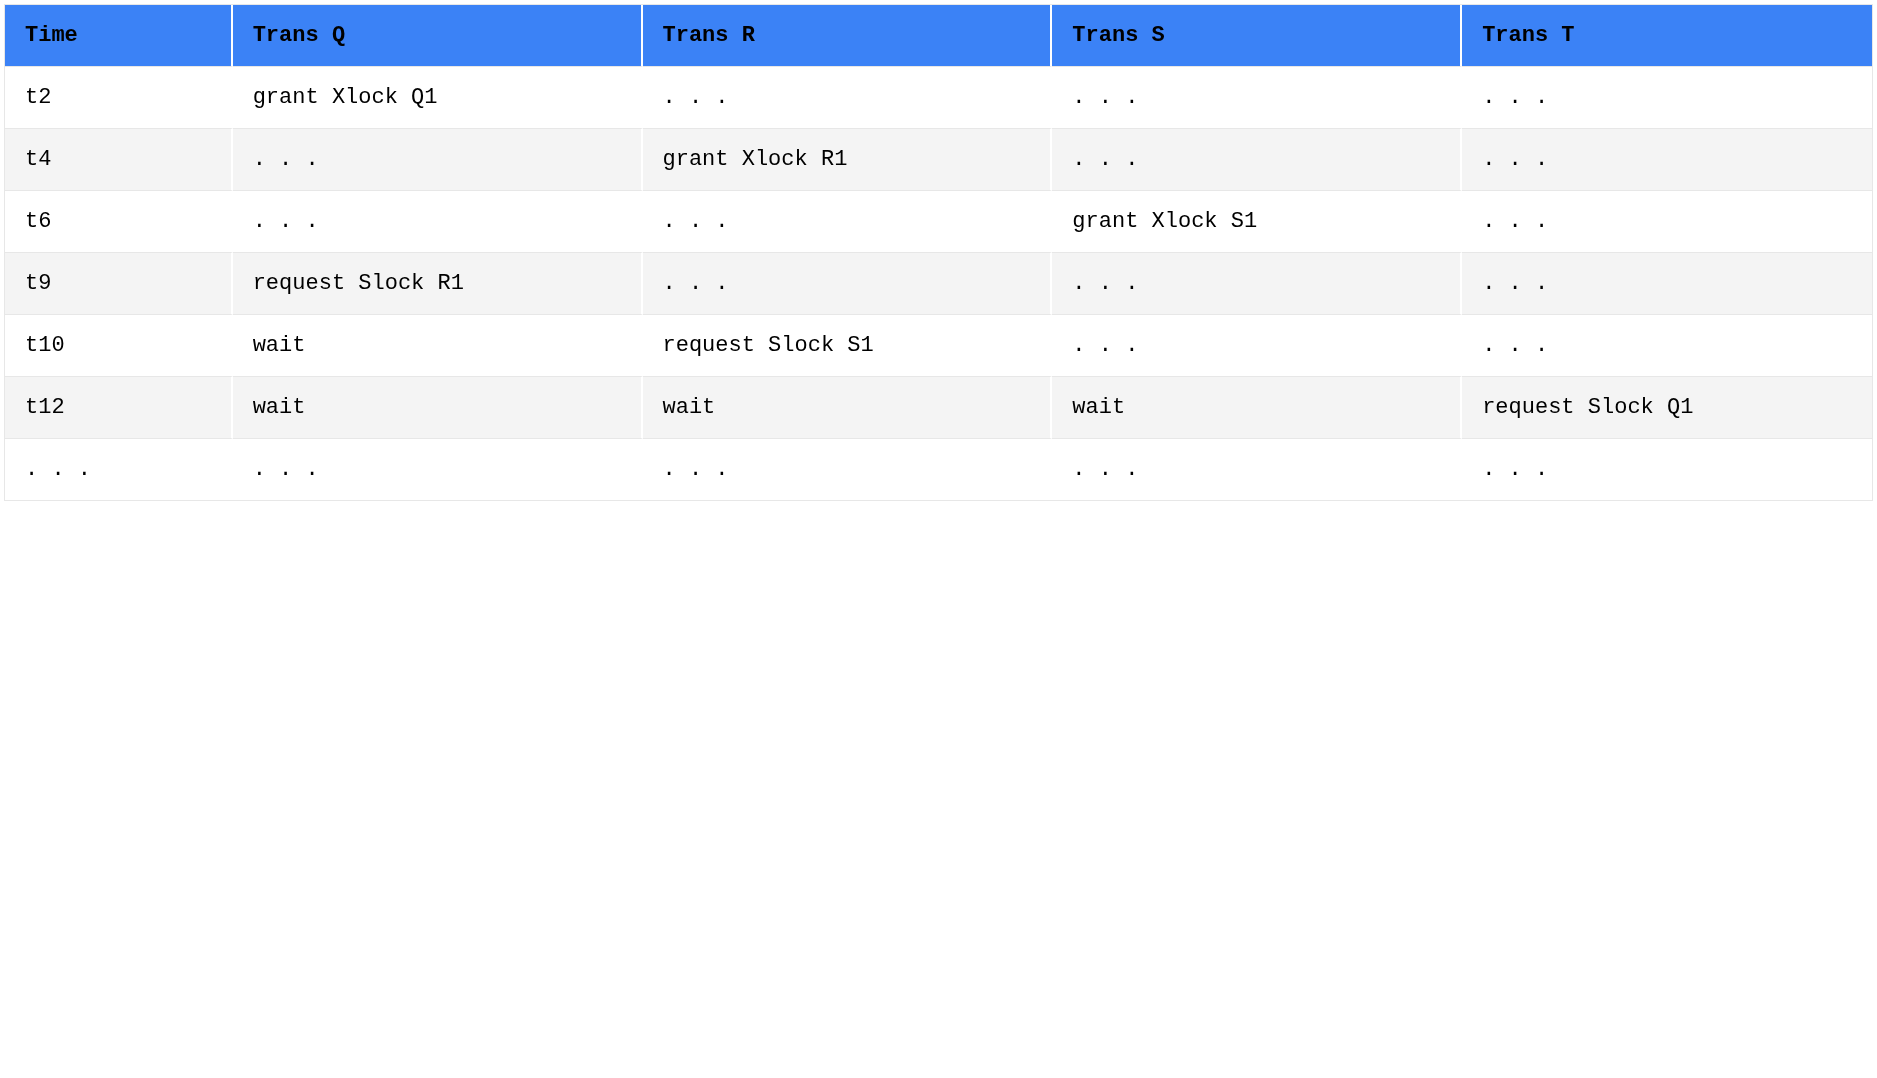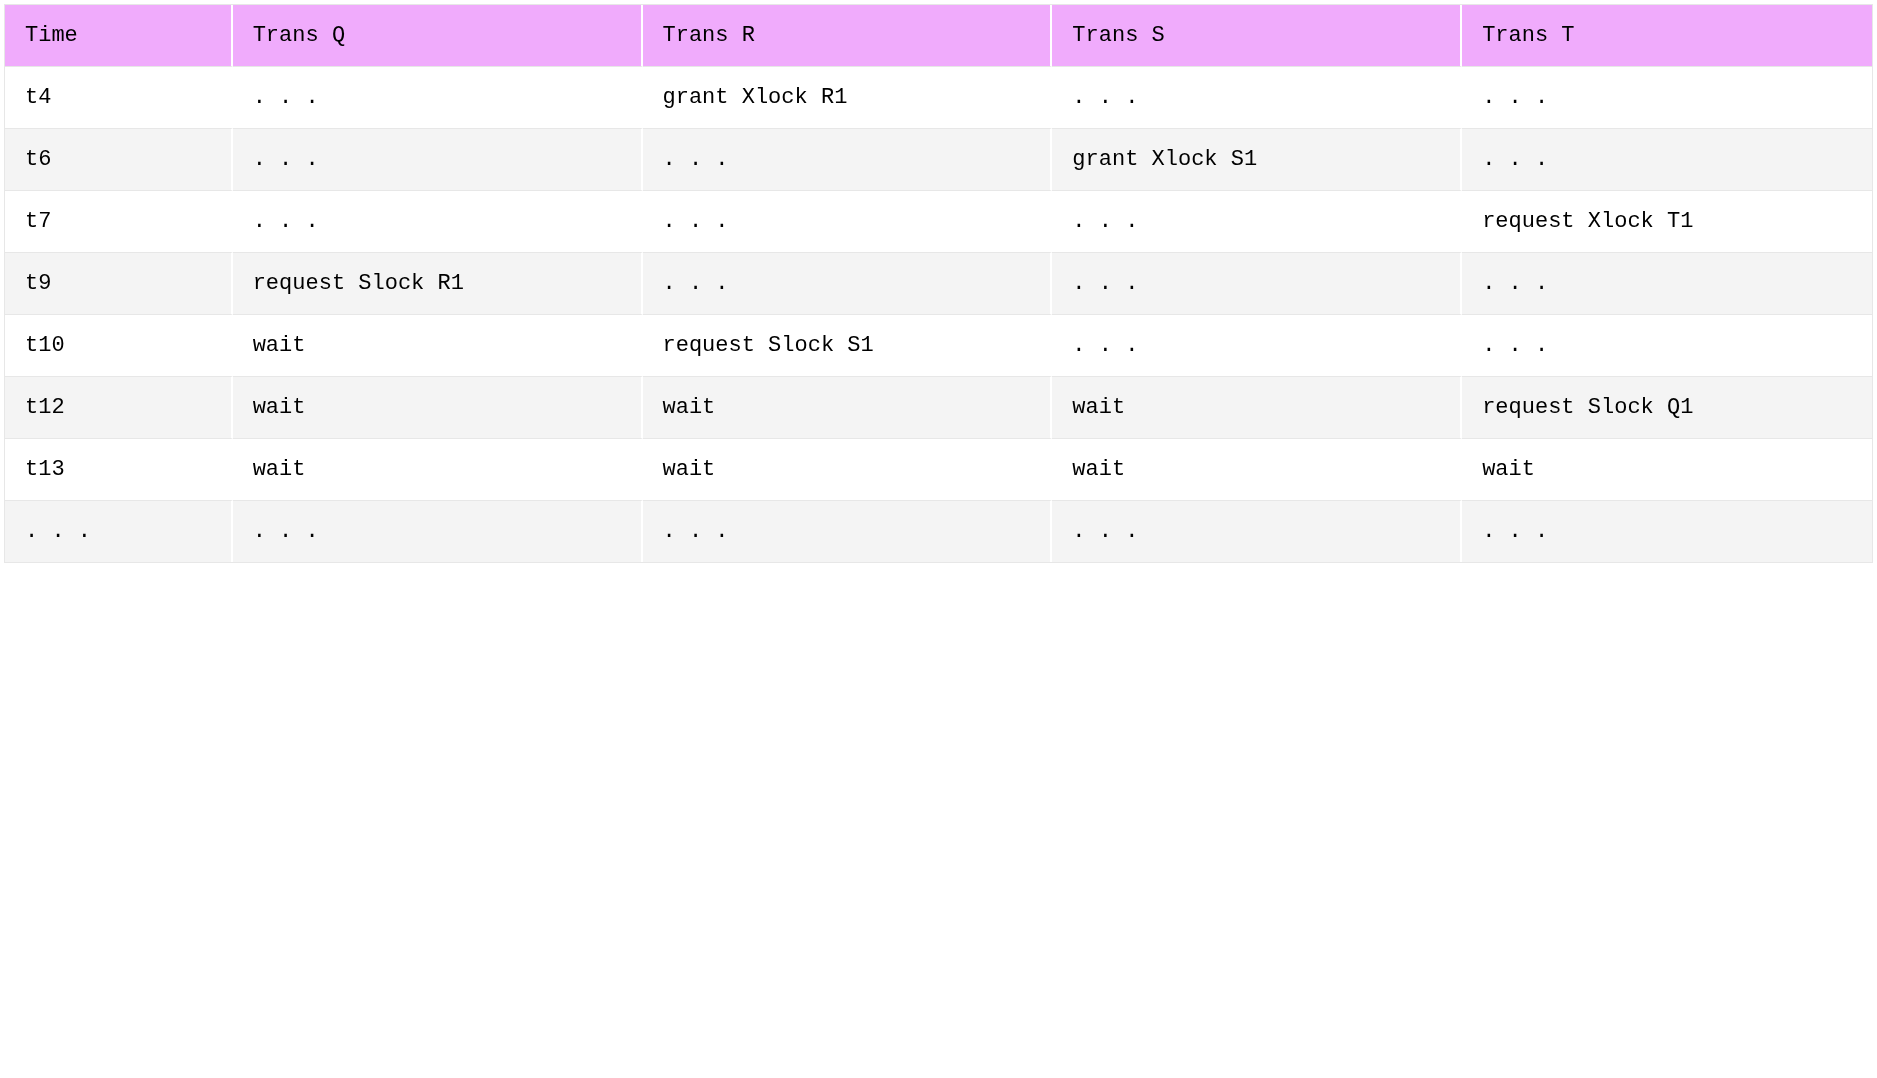--- a/index.html
+++ b/index.html
@@ -20,22 +20,22 @@
       border: 1px solid #e7e7e7;
     }
     th, td {
       text-align: left;
       padding: 18px 20px;
       border-bottom: 1px solid #e7e7e7;
       border-right: 2px solid #ffffff;
       white-space: nowrap;
     }
     th {
-      background: #f0abfc;
-      font-weight: normal;
+      background: #3b82f6;
+      font-weight: bold;
     }
     th:last-child, td:last-child {
       border-right: none;
     }
     tbody tr:nth-child(even) td {
       background: #f4f4f4;
     }
     tbody tr:nth-child(odd) td {
       background: #ffffff;
     }
@@ -63,39 +63,39 @@
     <tr>
       <th>Time</th>
       <th>Trans Q</th>
       <th>Trans R</th>
       <th>Trans S</th>
       <th>Trans T</th>
     </tr>
   </thead>
   <tbody>
     <tr>
+      <td>t2</td>
+      <td>grant Xlock Q1</td>
+      <td>. . .</td>
+      <td>. . .</td>
+      <td>. . .</td>
+    </tr>
+    <tr>
       <td>t4</td>
       <td>. . .</td>
       <td>grant Xlock R1</td>
       <td>. . .</td>
       <td>. . .</td>
     </tr>
     <tr>
       <td>t6</td>
       <td>. . .</td>
       <td>. . .</td>
       <td>grant Xlock S1</td>
       <td>. . .</td>
-    </tr>
-    <tr>
-      <td>t7</td>
-      <td>. . .</td>
-      <td>. . .</td>
-      <td>. . .</td>
-      <td>request Xlock T1</td>
     </tr>
     <tr>
       <td>t9</td>
       <td>request Slock R1</td>
       <td>. . .</td>
       <td>. . .</td>
       <td>. . .</td>
     </tr>
     <tr>
       <td>t10</td>
@@ -105,27 +105,20 @@
       <td>. . .</td>
     </tr>
     <tr>
       <td>t12</td>
       <td>wait</td>
       <td>wait</td>
       <td>wait</td>
       <td>request Slock Q1</td>
     </tr>
     <tr>
-      <td>t13</td>
-      <td>wait</td>
-      <td>wait</td>
-      <td>wait</td>
-      <td>wait</td>
-    </tr>
-    <tr>
       <td>. . .</td>
       <td>. . .</td>
       <td>. . .</td>
       <td>. . .</td>
       <td>. . .</td>
     </tr>
   </tbody>
 </table>
 
 </body></html>

